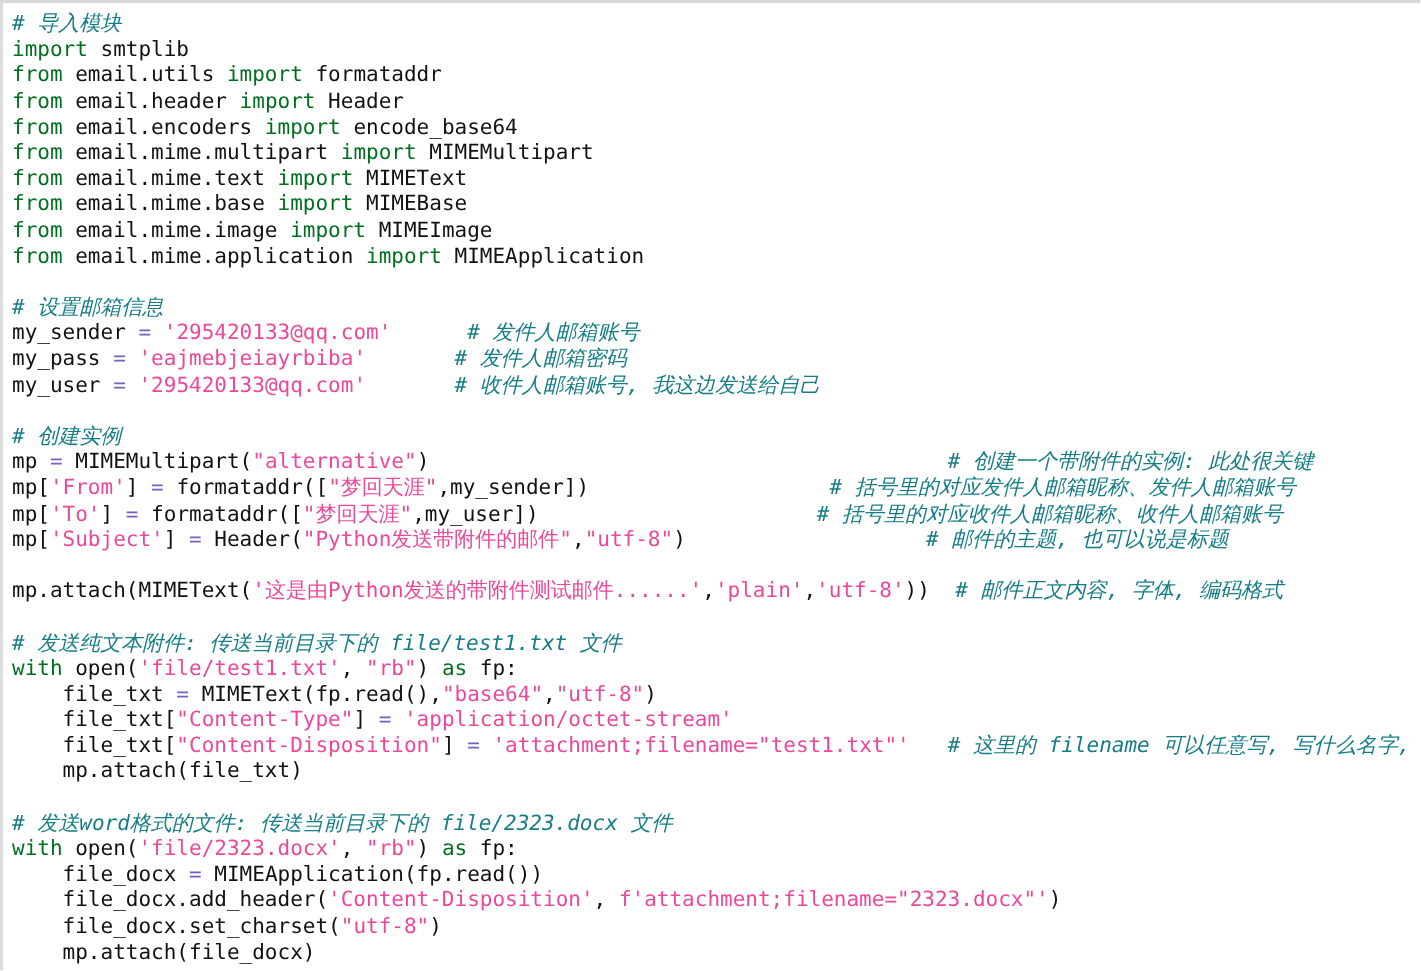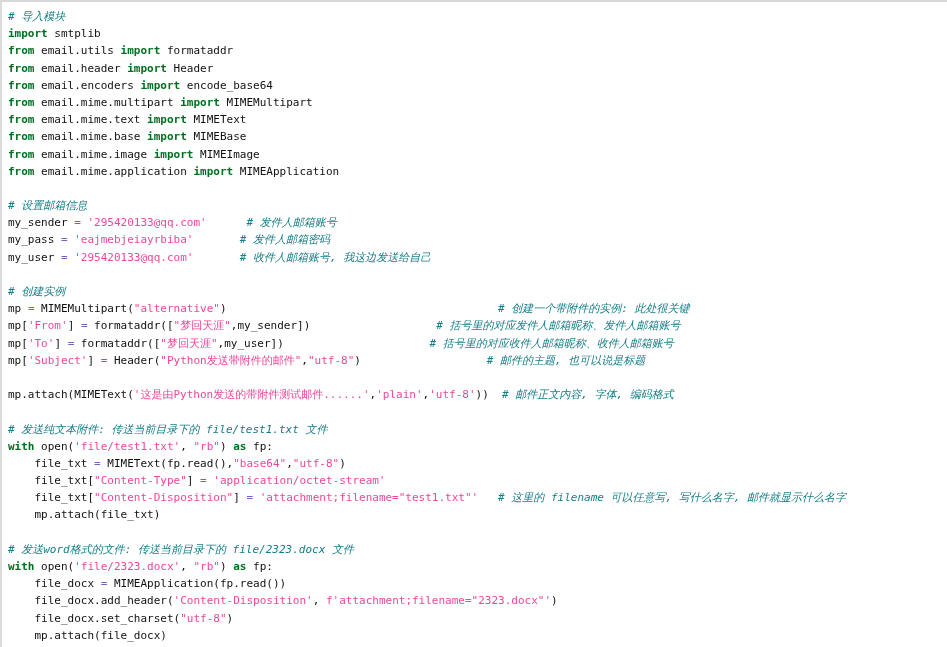--- a/index.html
+++ b/index.html
@@ -21,34 +21,34 @@
     box-sizing: border-box;
     background: #ffffff;
     border-top: 2px solid #d8d8d8;
     border-left: 2px solid #dcdcdc;
     padding: 6px 0 0 6px;
   }
 
   .code-lines {
     display: block;
     font-family: "DejaVu Sans Mono", "Liberation Mono", monospace;
-    font-size: 11px;
+    font-size: 14px;
     line-height: 17.2px;
     white-space: pre;
     letter-spacing: 0px;
   }
 
   .ln {
     display: block;
     height: 17.2px;
     white-space: pre;
   }
 
   
-  .t-kw      { color: #007020; font-weight: bold; }
+  .t-kw      { color: #007020; font-weight: normal; }
   .t-plain   { color: #111111; }
   .t-str     { color: #ec4899; }
   .t-op      { color: #7a5fbf; }
   .t-cmt     { color: #157d86; font-style: italic; }
 </style>
 </head>
 <body>
 
 <div id="code-pane">
   <div class="code-lines" id="code-lines"><span class="ln"><span class="t-cmt"># 导入模块</span></span><span class="ln"><span class="t-kw">import</span><span class="t-plain"> smtplib</span></span><span class="ln"><span class="t-kw">from</span><span class="t-plain"> email.utils </span><span class="t-kw">import</span><span class="t-plain"> formataddr</span></span><span class="ln"><span class="t-kw">from</span><span class="t-plain"> email.header </span><span class="t-kw">import</span><span class="t-plain"> Header</span></span><span class="ln"><span class="t-kw">from</span><span class="t-plain"> email.encoders </span><span class="t-kw">import</span><span class="t-plain"> encode_base64</span></span><span class="ln"><span class="t-kw">from</span><span class="t-plain"> email.mime.multipart </span><span class="t-kw">import</span><span class="t-plain"> MIMEMultipart</span></span><span class="ln"><span class="t-kw">from</span><span class="t-plain"> email.mime.text </span><span class="t-kw">import</span><span class="t-plain"> MIMEText</span></span><span class="ln"><span class="t-kw">from</span><span class="t-plain"> email.mime.base </span><span class="t-kw">import</span><span class="t-plain"> MIMEBase</span></span><span class="ln"><span class="t-kw">from</span><span class="t-plain"> email.mime.image </span><span class="t-kw">import</span><span class="t-plain"> MIMEImage</span></span><span class="ln"><span class="t-kw">from</span><span class="t-plain"> email.mime.application </span><span class="t-kw">import</span><span class="t-plain"> MIMEApplication</span></span><span class="ln">&nbsp;</span><span class="ln"><span class="t-cmt"># 设置邮箱信息</span></span><span class="ln"><span class="t-plain">my_sender </span><span class="t-op">=</span><span class="t-str"> '295420133@qq.com'</span><span class="t-plain">      </span><span class="t-cmt"># 发件人邮箱账号</span></span><span class="ln"><span class="t-plain">my_pass </span><span class="t-op">=</span><span class="t-str"> 'eajmebjeiayrbiba'</span><span class="t-plain">       </span><span class="t-cmt"># 发件人邮箱密码</span></span><span class="ln"><span class="t-plain">my_user </span><span class="t-op">=</span><span class="t-str"> '295420133@qq.com'</span><span class="t-plain">       </span><span class="t-cmt"># 收件人邮箱账号, 我这边发送给自己</span></span><span class="ln">&nbsp;</span><span class="ln"><span class="t-cmt"># 创建实例</span></span><span class="ln"><span class="t-plain">mp </span><span class="t-op">=</span><span class="t-plain"> MIMEMultipart(</span><span class="t-str">"alternative"</span><span class="t-plain">)</span><span class="t-plain">                                         </span><span class="t-cmt"># 创建一个带附件的实例: 此处很关键</span></span><span class="ln"><span class="t-plain">mp[</span><span class="t-str">'From'</span><span class="t-plain">] </span><span class="t-op">=</span><span class="t-plain"> formataddr([</span><span class="t-str">"梦回天涯"</span><span class="t-plain">,my_sender])</span><span class="t-plain">                   </span><span class="t-cmt"># 括号里的对应发件人邮箱昵称、发件人邮箱账号</span></span><span class="ln"><span class="t-plain">mp[</span><span class="t-str">'To'</span><span class="t-plain">] </span><span class="t-op">=</span><span class="t-plain"> formataddr([</span><span class="t-str">"梦回天涯"</span><span class="t-plain">,my_user])</span><span class="t-plain">                      </span><span class="t-cmt"># 括号里的对应收件人邮箱昵称、收件人邮箱账号</span></span><span class="ln"><span class="t-plain">mp[</span><span class="t-str">'Subject'</span><span class="t-plain">] </span><span class="t-op">=</span><span class="t-plain"> Header(</span><span class="t-str">"Python发送带附件的邮件"</span><span class="t-plain">,</span><span class="t-str">"utf-8"</span><span class="t-plain">)</span><span class="t-plain">                   </span><span class="t-cmt"># 邮件的主题, 也可以说是标题</span></span><span class="ln">&nbsp;</span><span class="ln"><span class="t-plain">mp.attach(MIMEText(</span><span class="t-str">'这是由Python发送的带附件测试邮件......'</span><span class="t-plain">,</span><span class="t-str">'plain'</span><span class="t-plain">,</span><span class="t-str">'utf-8'</span><span class="t-plain">))</span><span class="t-plain">  </span><span class="t-cmt"># 邮件正文内容, 字体, 编码格式</span></span><span class="ln">&nbsp;</span><span class="ln"><span class="t-cmt"># 发送纯文本附件: 传送当前目录下的 file/test1.txt 文件</span></span><span class="ln"><span class="t-kw">with</span><span class="t-plain"> open(</span><span class="t-str">'file/test1.txt'</span><span class="t-plain">, </span><span class="t-str">"rb"</span><span class="t-plain">) </span><span class="t-kw">as</span><span class="t-plain"> fp:</span></span><span class="ln"><span class="t-plain">    file_txt </span><span class="t-op">=</span><span class="t-plain"> MIMEText(fp.read(),</span><span class="t-str">"base64"</span><span class="t-plain">,</span><span class="t-str">"utf-8"</span><span class="t-plain">)</span></span><span class="ln"><span class="t-plain">    file_txt[</span><span class="t-str">"Content-Type"</span><span class="t-plain">] </span><span class="t-op">=</span><span class="t-str"> 'application/octet-stream'</span></span><span class="ln"><span class="t-plain">    file_txt[</span><span class="t-str">"Content-Disposition"</span><span class="t-plain">] </span><span class="t-op">=</span><span class="t-str"> 'attachment;filename="test1.txt"'</span><span class="t-plain">   </span><span class="t-cmt"># 这里的 filename 可以任意写, 写什么名字, 邮件就显示什么名字</span></span><span class="ln"><span class="t-plain">    mp.attach(file_txt)</span></span><span class="ln">&nbsp;</span><span class="ln"><span class="t-cmt"># 发送word格式的文件: 传送当前目录下的 file/2323.docx 文件</span></span><span class="ln"><span class="t-kw">with</span><span class="t-plain"> open(</span><span class="t-str">'file/2323.docx'</span><span class="t-plain">, </span><span class="t-str">"rb"</span><span class="t-plain">) </span><span class="t-kw">as</span><span class="t-plain"> fp:</span></span><span class="ln"><span class="t-plain">    file_docx </span><span class="t-op">=</span><span class="t-plain"> MIMEApplication(fp.read())</span></span><span class="ln"><span class="t-plain">    file_docx.add_header(</span><span class="t-str">'Content-Disposition'</span><span class="t-plain">, </span><span class="t-str">f'attachment;filename="2323.docx"'</span><span class="t-plain">)</span></span><span class="ln"><span class="t-plain">    file_docx.set_charset(</span><span class="t-str">"utf-8"</span><span class="t-plain">)</span></span><span class="ln"><span class="t-plain">    mp.attach(file_docx)</span></span></div>

